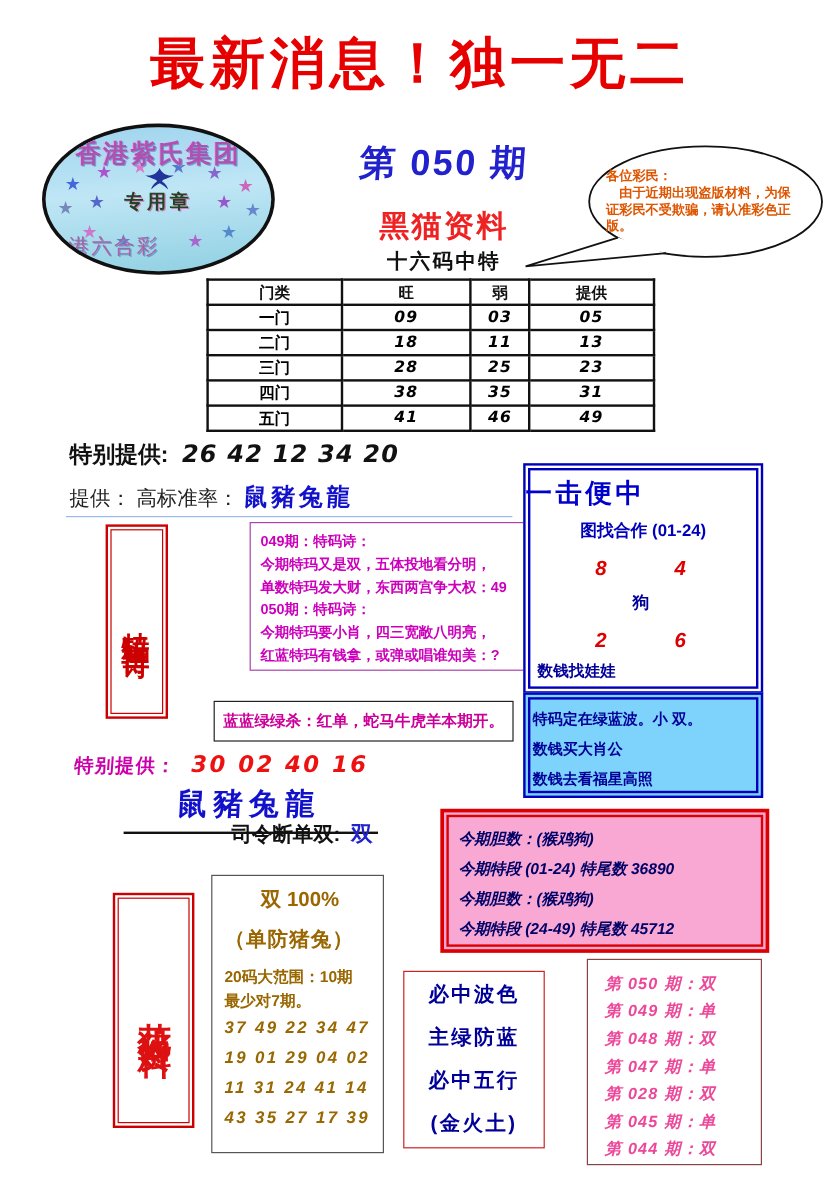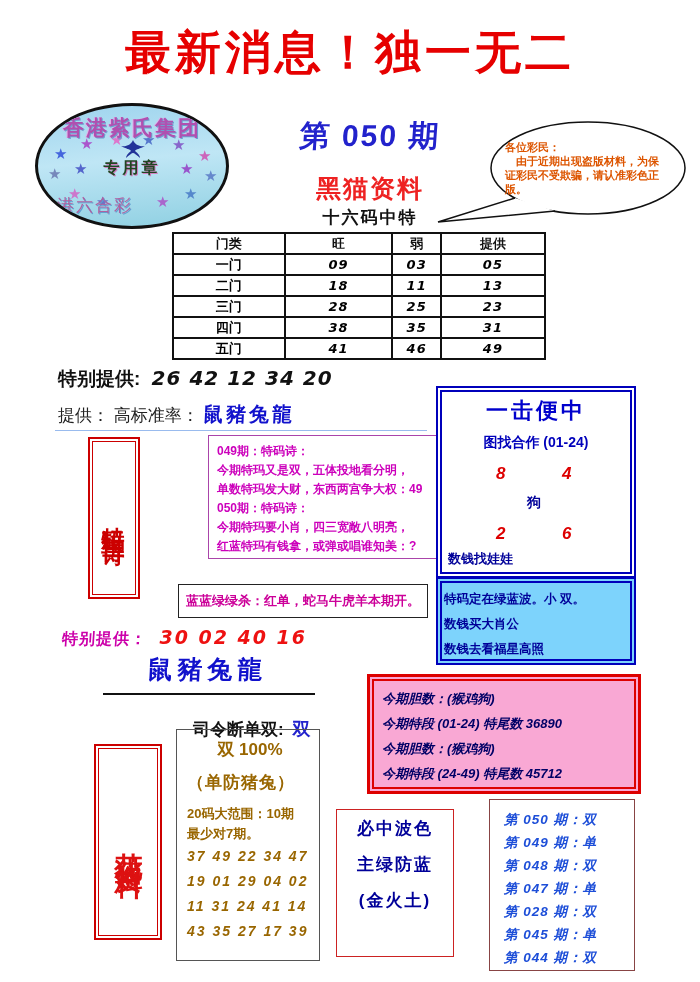--- a/index.html
+++ b/index.html
@@ -49,57 +49,57 @@
   .dthickred{border:3px solid #dd0000;}
   .dthickred::before{content:"";position:absolute;inset:2px;border:2px solid #dd0000;}
   
   .poem-side{left:88px;top:437px;width:48px;height:158px;}
   .poem-side .vtext{position:absolute;left:0;top:0;width:100%;height:100%;display:flex;align-items:center;justify-content:center;
         writing-mode:vertical-rl;text-orientation:upright;color:#cc0000;font-size:23px;font-weight:900;letter-spacing:4px;}
   .poem-box{left:180px;top:435px;width:232px;height:124px;border:1.5px solid #aa44aa;padding:6px 4px 0 8px;box-sizing:border-box;margin-left:28px;}
   .poem-box div{color:#cc00bb;font-size:12px;font-weight:bold;line-height:19px;}
   
   .hit-box{left:436px;top:386px;width:196px;height:188px;background:#fff;}
-  .hit-title{position:absolute;left:0;top:8px;width:100%;text-align:center;color:#0000cc;font-size:22px;font-weight:900;letter-spacing:3px;}
+  .hit-title{position:absolute;left:0;top:8px;width:100%;text-align:left;color:#0000cc;font-size:22px;font-weight:900;letter-spacing:3px;}
   .hit-sub{position:absolute;left:0;top:46px;width:100%;text-align:center;color:#0000bb;font-size:14px;font-weight:900;}
   .hit-num{position:absolute;color:#dd0000;font-size:17px;font-weight:900;font-style:italic;}
   .hit-center{position:absolute;color:#000099;font-size:14px;font-weight:900;}
   .hit-footer{position:absolute;left:10px;bottom:8px;color:#000099;font-size:13px;font-weight:900;}
   .blue-box2{left:436px;top:577px;width:196px;height:84px;background:#7dd3fc;}
   .blue-box2 .lines{position:absolute;inset:8px 6px;color:#000099;font-size:12.5px;font-weight:900;line-height:25px;}
   
   .kill-box{left:178px;top:584px;width:248px;height:32px;border:1.5px solid #222;display:flex;align-items:center;justify-content:center;}
   .kill-box span{color:#cc0099;font-size:13px;font-weight:900;}
   .sp2{left:62px;top:626px;font-size:16px;font-weight:900;}
   .sp2 .lab{color:#cc00aa;transform:skewX(-4deg);display:inline-block;letter-spacing:1px;}
   .sp2 .nums{color:#ee1111;font-size:19px;font-style:italic;margin-left:8px;letter-spacing:2px;}
   .zod2{left:100px;top:653px;width:215px;text-align:center;color:#1111cc;font-size:25px;font-weight:900;letter-spacing:5px;transform:skewX(-3deg);}
   .zod2-rule{left:103px;top:693px;width:212px;height:2px;background:#111;}
   
-  .commander{left:193px;top:717px;font-size:17px;font-weight:900;color:#111;}
+  .commander{left:193px;top:683px;font-size:17px;font-weight:900;color:#111;}
   .commander .val{color:#2222cc;font-size:18px;margin-left:4px;}
   .double-box{left:176px;top:729px;width:144px;height:232px;border:1.5px solid #555;box-sizing:border-box;padding:8px 6px 0 10px;}
   .double-box div{color:#996600;font-weight:900;}
   .double-box .l0{font-size:17px;text-align:center;margin-bottom:10px;}
   .double-box .l1{font-size:17px;letter-spacing:1px;margin-bottom:10px;}
   .double-box .l2,.double-box .l3{font-size:13px;line-height:20px;}
   .double-box .nrow{font-size:14px;font-style:italic;line-height:25px;letter-spacing:2px;}
   
   .flower-box{left:94px;top:744px;width:64px;height:192px;}
   .flower-box .vtext{position:absolute;inset:0;display:flex;align-items:center;justify-content:center;
         writing-mode:vertical-rl;text-orientation:upright;color:#dd1111;font-size:28px;font-weight:900;letter-spacing:6px;}
   
   .info-box{left:367px;top:674px;width:268px;height:114px;background:#f9a8d4;}
   .info-box .lines{position:absolute;inset:9px 0 0 12px;color:#000066;font-size:13px;font-weight:900;line-height:25px;font-style:italic;}
   
   .must-box{left:336px;top:809px;width:118px;height:148px;border:1.5px solid #cc2222;box-sizing:border-box;}
   .must-box div{color:#000099;font-size:17px;font-weight:900;text-align:center;line-height:34px;letter-spacing:2px;margin-top:2px;}
   
   .hist-box{left:489px;top:799px;width:146px;height:172px;border:1.5px solid #884444;box-sizing:border-box;padding:8px 0 0 14px;}
-  .hist-box div{color:#1d4ed8;font-size:13.5px;font-weight:900;line-height:23px;font-style:italic;letter-spacing:1px;}
+  .hist-box div{color:#ec4899;font-size:13.5px;font-weight:900;line-height:23px;font-style:italic;letter-spacing:1px;}
 </style>
 </head>
 <body>
 
 <div id="page">
 
   <div class="abs page-title">最新消息！独一无二</div>
 
   <div class="abs logo">
     <span class="star" style="left:16px;top:40px;color:#4466dd;">★</span>
@@ -258,20 +258,21 @@
       <div>今期胆数：(猴鸡狗)</div>
       <div>今期特段 (01-24) 特尾数 36890</div>
       <div>今期胆数：(猴鸡狗)</div>
       <div>今期特段 (24-49) 特尾数 45712</div>
     </div>
   </div>
 
   <div class="abs must-box">
     <div>必中波色</div>
     <div>主绿防蓝</div>
+    <div>必中五行</div>
     <div>(金火土)</div>
   </div>
 
   <div class="abs hist-box">
     <div>第 050 期：双</div>
     <div>第 049 期：单</div>
     <div>第 048 期：双</div>
     <div>第 047 期：单</div>
     <div>第 028 期：双</div>
     <div>第 045 期：单</div>

